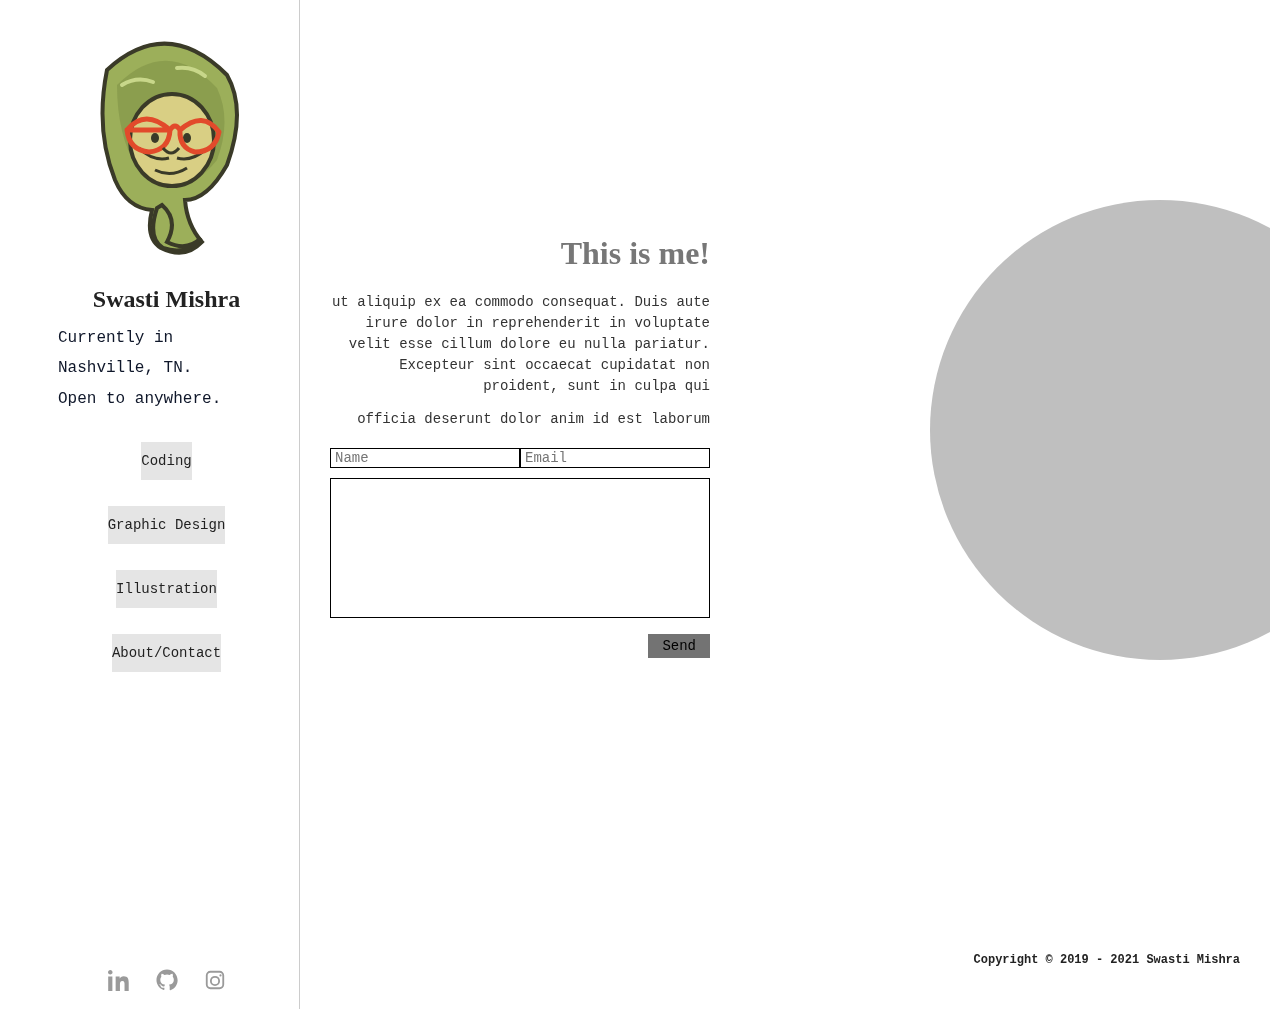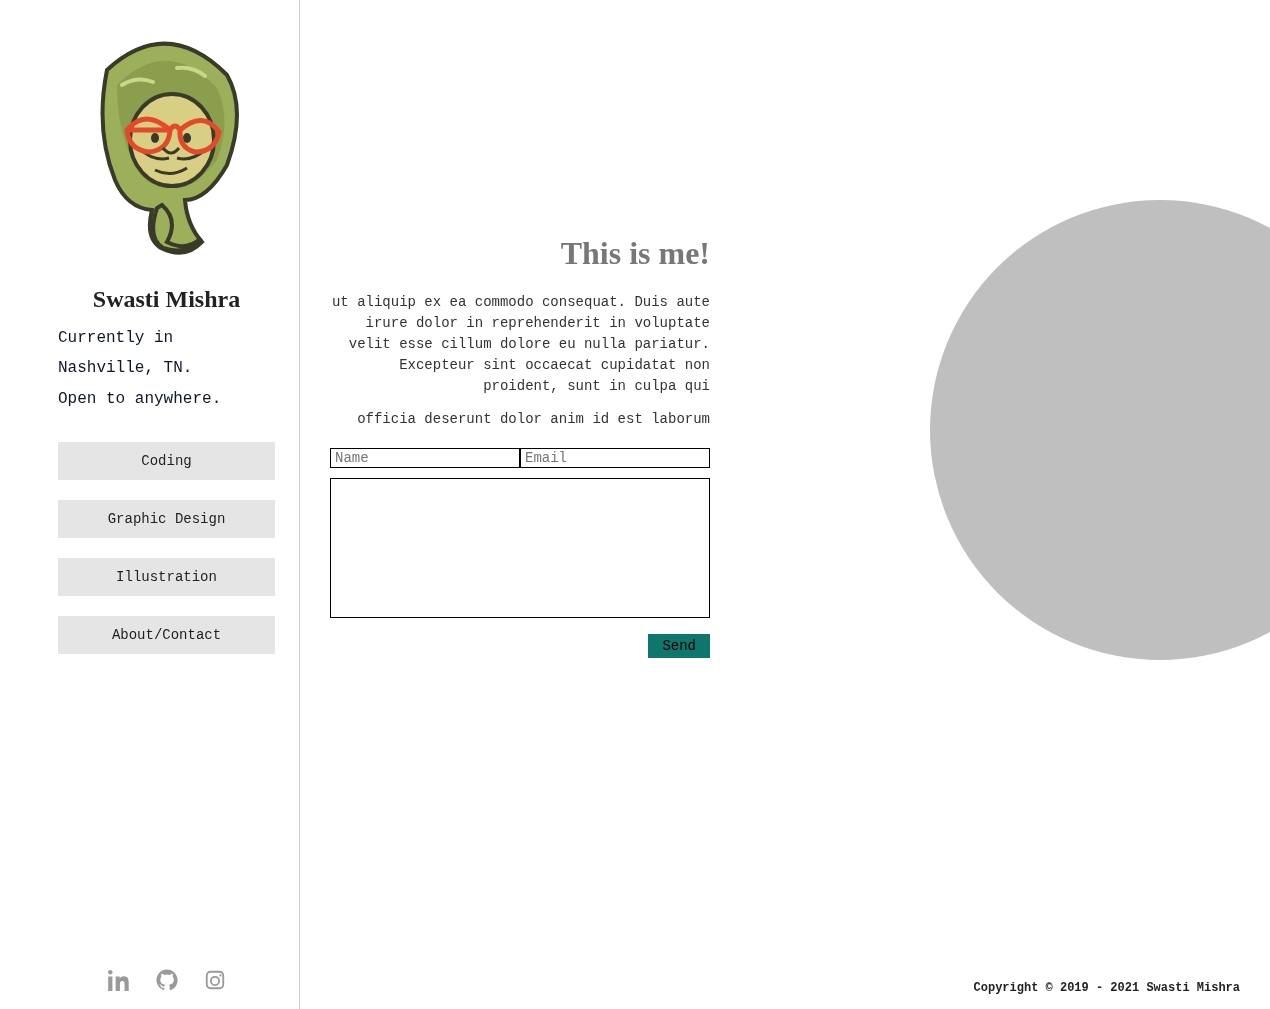--- a/index.html
+++ b/index.html
@@ -49,21 +49,22 @@
     font-size: 16px;
     color: #0f172a;
     margin-bottom: 28px;
     line-height: 1.9;
   }
 
   .nav {
     width: 100%;
     display: flex;
     flex-direction: column;
-    gap: 20px;
+    gap: 26px;
+    align-items: center;
   }
   .nav-item {
     background: #e5e5e5;
     height: 38px;
     display: flex;
     align-items: center;
     justify-content: center;
     font-size: 14px;
     color: #222;
     cursor: pointer;
@@ -147,31 +148,31 @@
     font-family: "Courier New", monospace;
     font-size: 14px;
     padding: 4px;
   }
   .send-row {
     display: flex;
     justify-content: flex-end;
     margin-top: 12px;
   }
   .send-btn {
-    background: #0f766e;
+    background: #737373;
     border: none;
     padding: 4px 14px;
     font-family: "Courier New", monospace;
     font-size: 14px;
     cursor: pointer;
   }
 
   .copyright {
     position: absolute;
-    bottom: 14px;
+    bottom: 42px;
     right: 30px;
     font-size: 12px;
     color: #222;
     font-weight: bold;
     font-family: "Courier New", monospace;
     z-index: 1;
   }
 </style>
 </head>
 <body>

